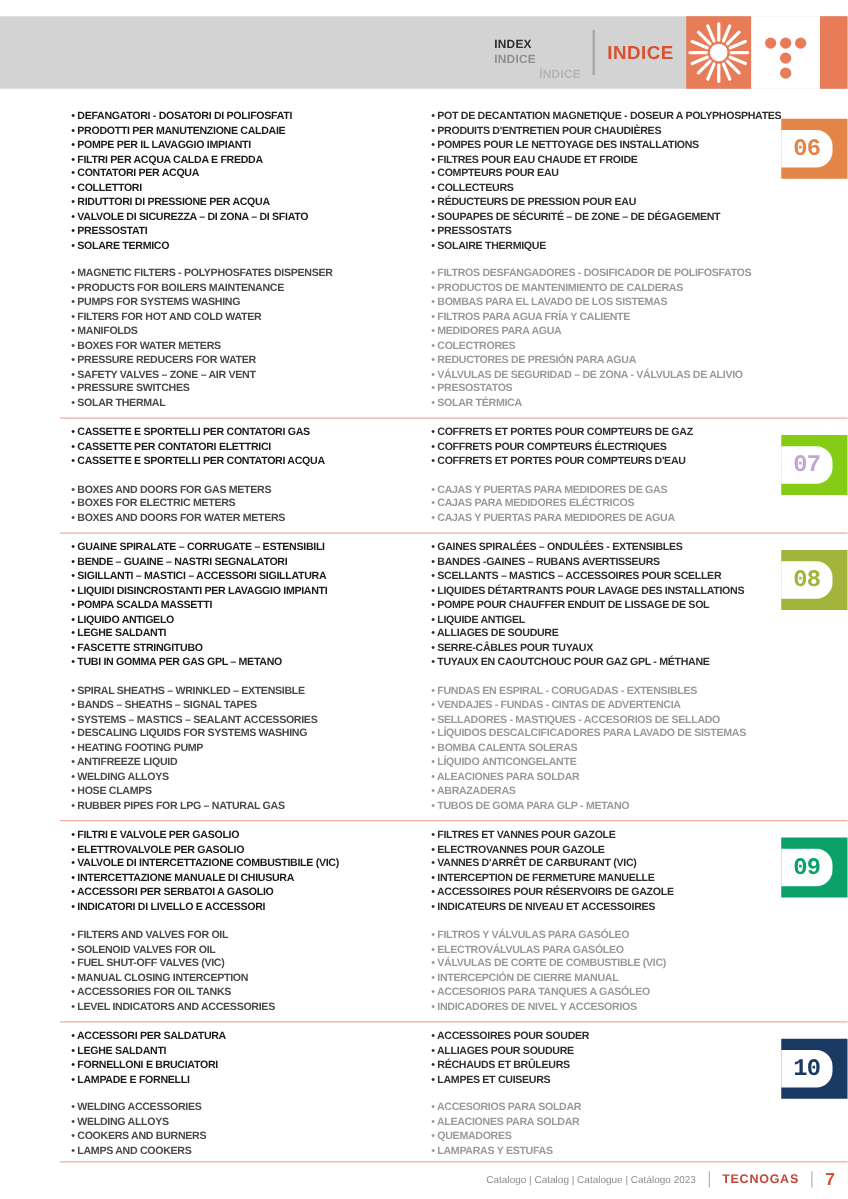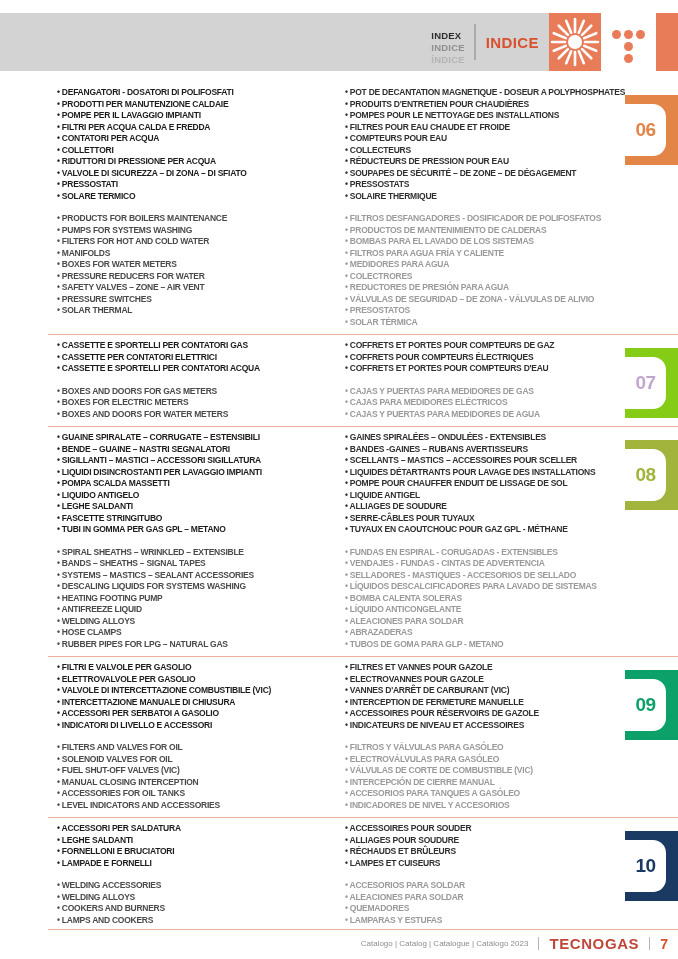--- a/index.html
+++ b/index.html
@@ -10,21 +10,21 @@
   }
   
   .top-band{
     position:absolute;top:13px;left:0;width:678px;height:58px;
     background:var(--band,#d3d3d4);
     display:flex;justify-content:flex-end;align-items:stretch;
   }
   .index-stack{align-self:center;margin-right:9px;font-weight:bold;font-size:9.5px;line-height:12px;letter-spacing:.2px;}
   .index-stack .l1{color:#2d2d2d;margin-top:12px;}
   .index-stack .l2{color:#8f8f8f;}
-  .index-stack .l3{color:#b4b4b4;}
+  .index-stack .l3{color:#b4b4b4;margin-left:36px;}
   .vdiv{align-self:center;width:2px;height:36px;background:#a9a9a9;margin-right:10px;}
   .indice-main{align-self:center;font-size:15px;font-weight:bold;color:var(--accent,#d8502d);letter-spacing:.4px;margin-right:10px;}
   .sun-square{width:52px;height:58px;background:var(--logo_orange,#e87c59);position:relative;flex:0 0 auto;}
   .dots-square{width:55px;height:58px;background:#fff;position:relative;flex:0 0 auto;}
   .dot{position:absolute;width:9px;height:9px;border-radius:50%;background:var(--logo_orange,#e87c59);}
   .dot.d1{left:11px;top:17px;} .dot.d2{left:23px;top:17px;} .dot.d3{left:35px;top:17px;}
   .dot.d4{left:23px;top:29px;} .dot.d5{left:23px;top:41px;}
   .end-square{width:22px;height:58px;background:var(--logo_orange,#e87c59);flex:0 0 auto;}
 
   
@@ -33,38 +33,38 @@
   .section + .section{border-top:1px solid var(--salmon,#efae9b);}
   ul.ilist{margin:0;padding:0;list-style:none;}
   ul.ilist.second{margin-top:11px;}
   ul.ilist li{font-size:8.5px;font-weight:bold;line-height:11.5px;white-space:nowrap;letter-spacing:-.25px;}
   ul.ilist li::before{content:"• ";}
   ul.lang-it li{color:var(--it_text,#1c1c1c);}
   ul.lang-en li{color:var(--en_text,#4a4a4a);}
   ul.lang-fr li{color:var(--fr_text,#2f2f2f);}
   ul.lang-es li{color:var(--es_text,#9a9a9a);}
   .tabcol{position:relative;}
-  .tab{position:absolute;top:8px;right:0;width:53px;height:70px;}
+  .tab{position:absolute;top:8px;right:0;width:53px;height:48px;font-family:Liberation Mono, monospace;}
   .tab-inner{
     position:absolute;left:0;top:9px;bottom:9px;width:41px;background:#fff;
     border-radius:0 13px 13px 0;
     display:flex;align-items:center;justify-content:center;
     font-weight:bold;font-size:19px;letter-spacing:-.5px;
   }
 
   
   .footer{
     position:absolute;left:48px;right:0;top:929px;
     border-top:1px solid var(--salmon,#efae9b);
     display:flex;justify-content:flex-end;align-items:center;
     gap:10px;padding-top:5px;padding-right:10px;
   }
   .f-cat{font-size:8px;color:#8d8d8d;}
   .f-div{width:1px;height:13px;background:#b5b5b5;}
-  .f-brand{font-size:15px;font-weight:bold;color:var(--brand,#bf4638);letter-spacing:.6px;}
+  .f-brand{font-size:10px;font-weight:bold;color:var(--brand,#bf4638);letter-spacing:.6px;}
   .f-page{font-size:14px;font-weight:bold;color:var(--accent,#d8502d);}
 </style>
 </head>
 <body>
 
 <header class="top-band">
   <div class="index-stack">
     <div class="l1">INDEX</div>
     <div class="l2">INDICE</div>
     <div class="l3">ÍNDICE</div>
@@ -116,20 +116,21 @@
           <li>POMPE PER IL LAVAGGIO IMPIANTI</li>
           <li>FILTRI PER ACQUA CALDA E FREDDA</li>
           <li>CONTATORI PER ACQUA</li>
           <li>COLLETTORI</li>
           <li>RIDUTTORI DI PRESSIONE PER ACQUA</li>
           <li>VALVOLE DI SICUREZZA – DI ZONA – DI SFIATO</li>
           <li>PRESSOSTATI</li>
           <li>SOLARE TERMICO</li>
         </ul>
         <ul class="ilist lang-en second">
+          <li>MAGNETIC FILTERS - POLYPHOSFATES DISPENSER</li>
           <li>PRODUCTS FOR BOILERS MAINTENANCE</li>
           <li>PUMPS FOR SYSTEMS WASHING</li>
           <li>FILTERS FOR HOT AND COLD WATER</li>
           <li>MANIFOLDS</li>
           <li>BOXES FOR WATER METERS</li>
           <li>PRESSURE REDUCERS FOR WATER</li>
           <li>SAFETY VALVES – ZONE – AIR VENT</li>
           <li>PRESSURE SWITCHES</li>
           <li>SOLAR THERMAL</li>
         </ul>

